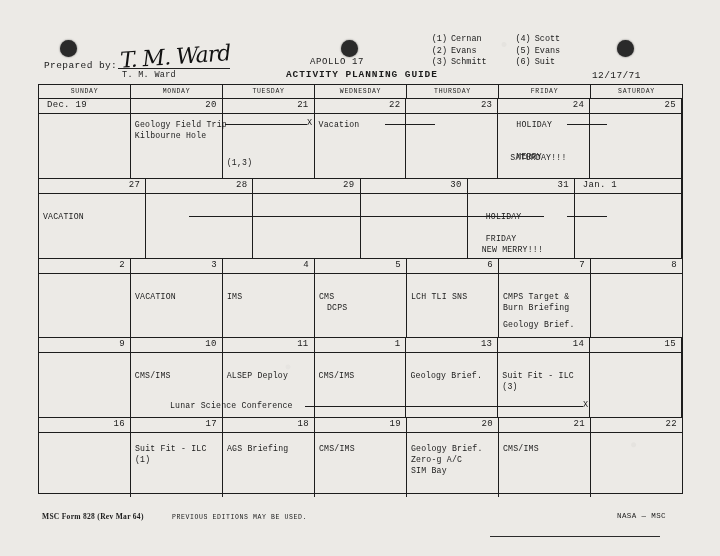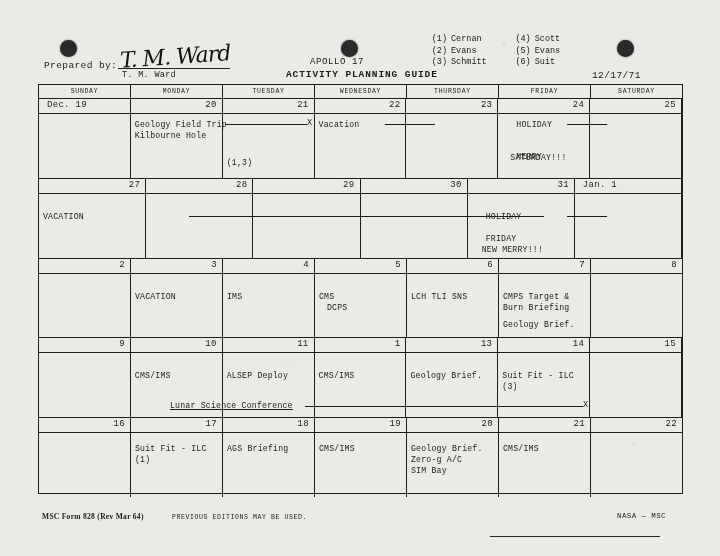--- a/index.html
+++ b/index.html
@@ -432,21 +432,21 @@
           <div class="evt" style="left:4px;top:28px;">(3)</div>
         </div>
       </div>
       <div class="cell">
         <div class="datebar">
             <div class="datenum">15</div>
           </div>
         <div class="cellbody"></div>
       </div>
 
-      <div class="span" style="left:131px;top:63px;text-decoration:underline;">
+      <div class="span" style="left:131px;top:63px;">
         <span>Lunar Science Conference</span>
       </div>
       <div class="span" style="left:266px;top:63px;width:290px;">
         <div class="ln" style="left:0;width:278px;top:5px;"></div>
         <div class="xmark" style="left:278px;top:-1px;">X</div>
       </div>
     </div>
 
     <div class="week">
       <div class="cell">

